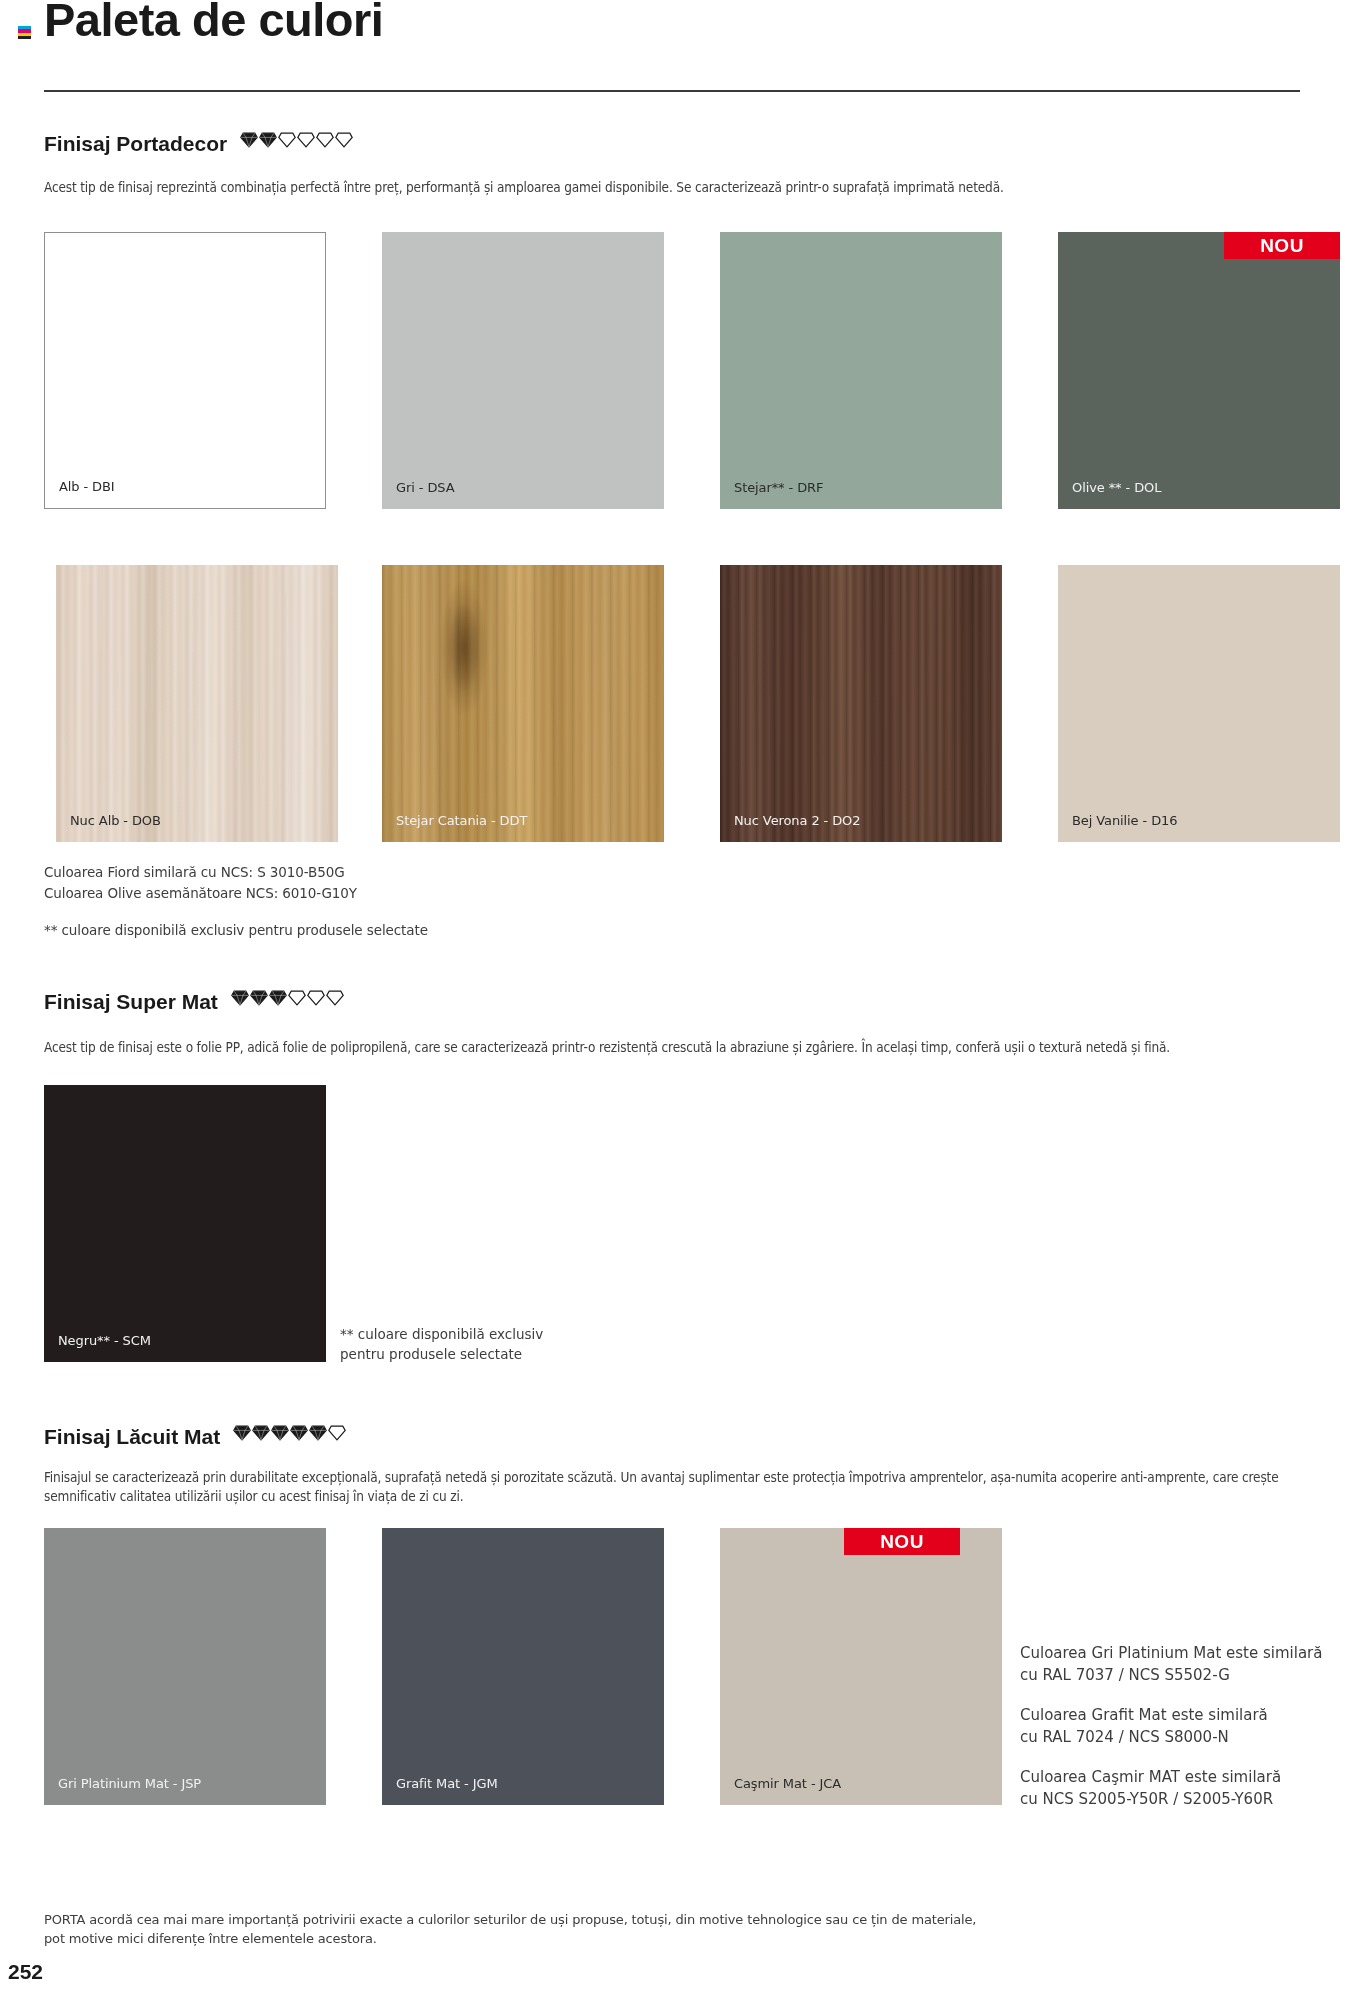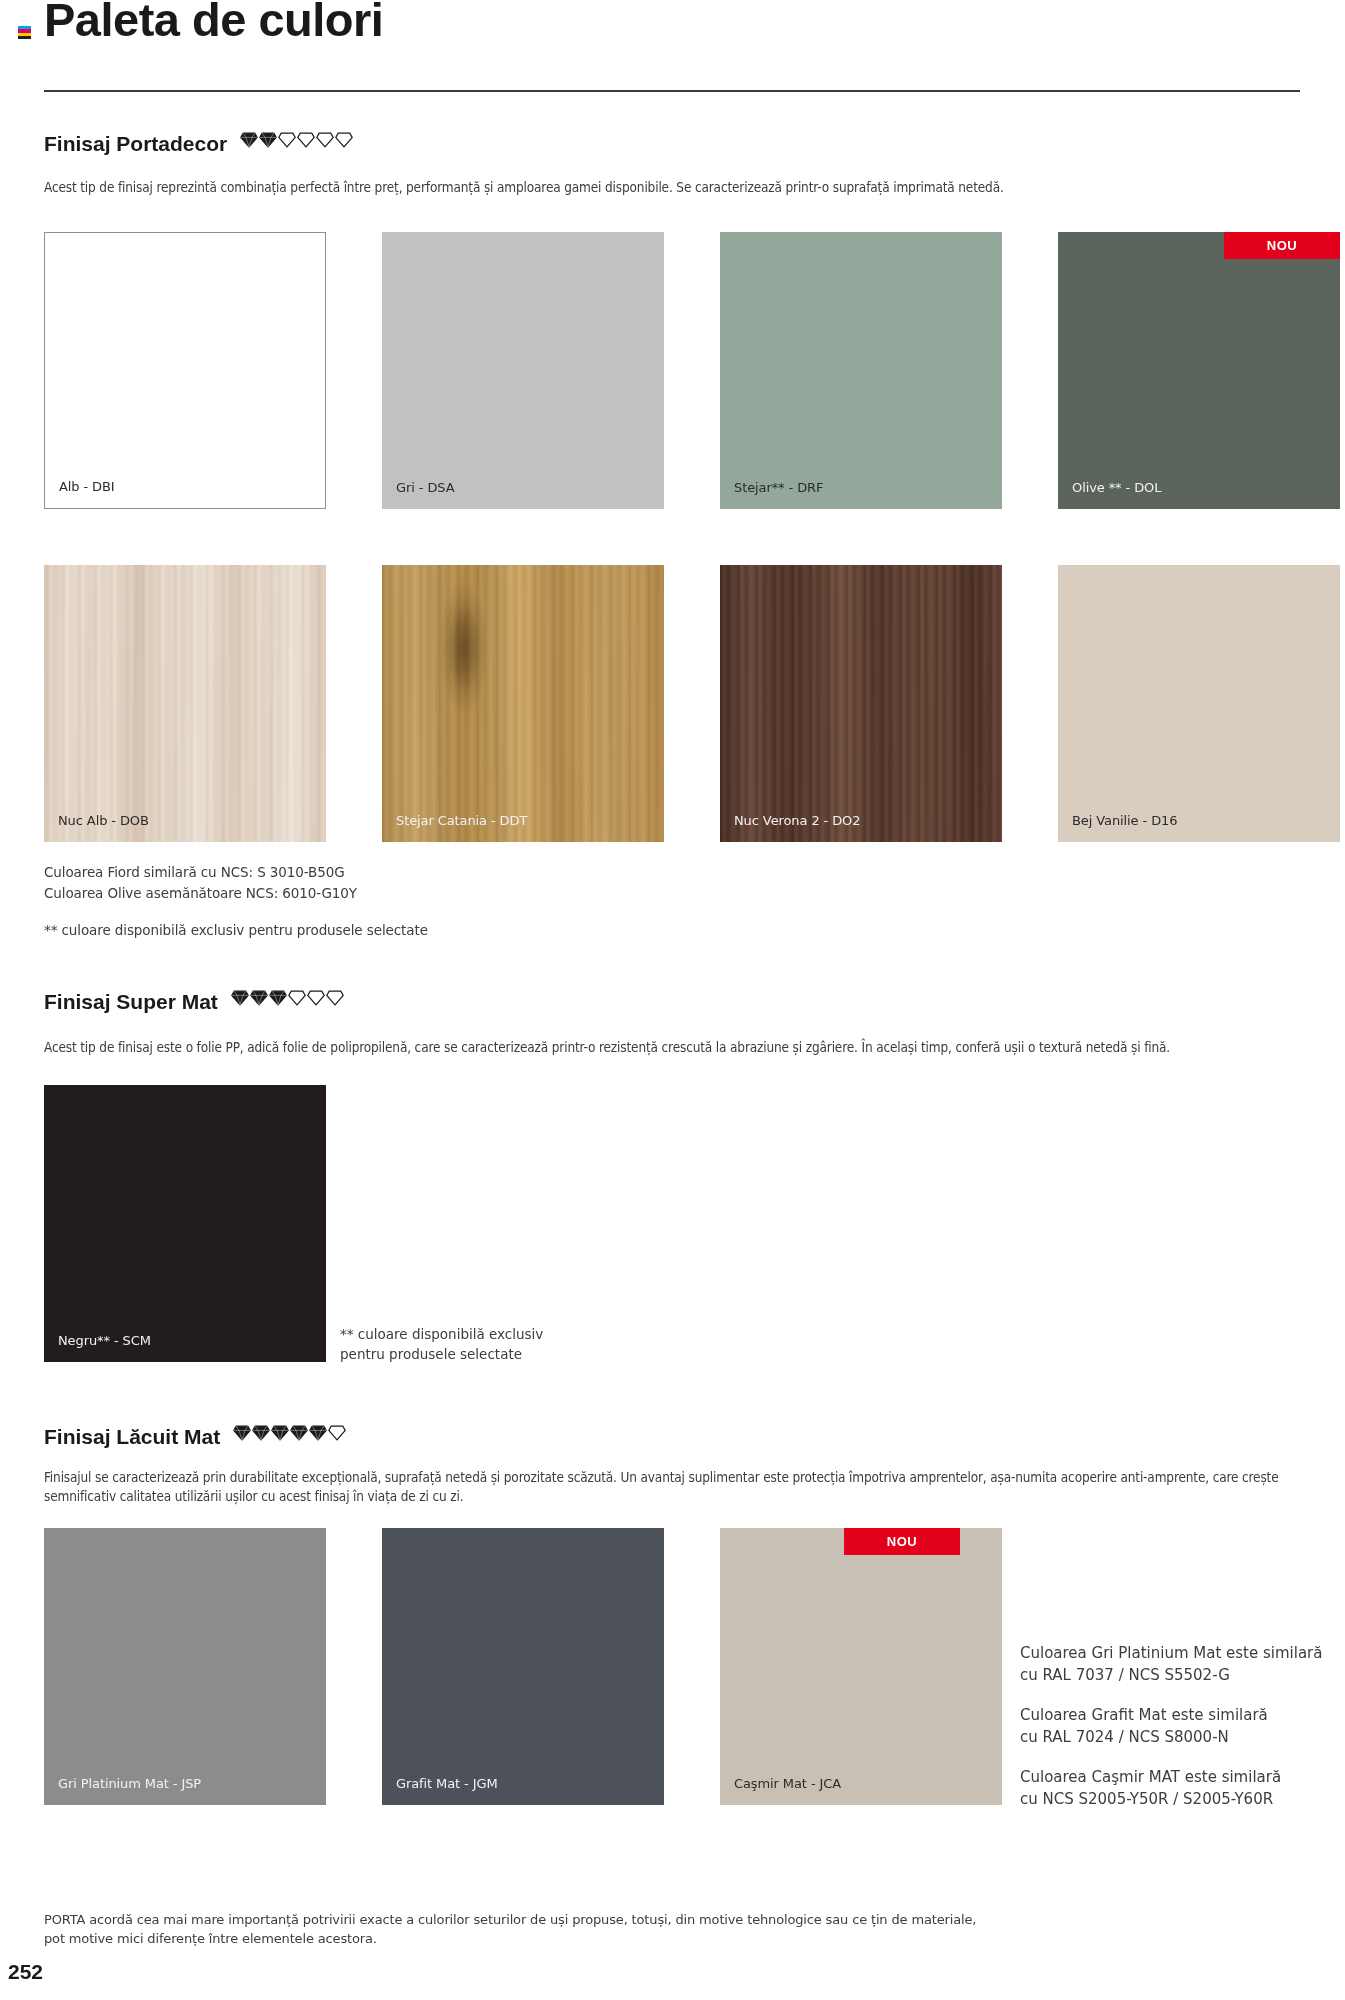--- a/index.html
+++ b/index.html
@@ -100,21 +100,21 @@
     z-index: 4;
   }
   .swatch-label.light { color: #f2f2f2; }
 
   .badge-nou {
     position: absolute;
     top: 0; right: 0;
     width: 116px; height: 27px;
     background: #e2001a;
     color: #ffffff;
-    font-size: 13px;
+    font-size: 19px;
     font-weight: 700;
     letter-spacing: 0.5px;
     display: flex;
     align-items: center;
     justify-content: center;
     z-index: 5;
   }
 
   
   .tex { position: absolute; inset: 0; }
@@ -267,21 +267,21 @@
 <div class="swatch" style="left:720px; top:232px;">
   <div class="fill" style="background: rgb(147, 168, 155);"></div>
   <span class="swatch-label">Stejar** - DRF</span>
 </div>
 <div class="swatch" style="left:1058px; top:232px;">
   <div class="fill" style="background: rgb(91, 99, 93);"></div>
   <div class="badge-nou">NOU</div>
   <span class="swatch-label light">Olive ** - DOL</span>
 </div>
 
-<div class="swatch" style="left:44px; top:565px;">
+<div class="swatch" style="left:56px; top:565px;">
   <div class="fill tex tex-nucalb"></div>
   <span class="swatch-label">Nuc Alb - DOB</span>
 </div>
 <div class="swatch" style="left:382px; top:565px;">
   <div class="fill tex tex-stejar"></div>
   <span class="swatch-label light">Stejar Catania - DDT</span>
 </div>
 <div class="swatch" style="left:720px; top:565px;">
   <div class="fill tex tex-nucverona"></div>
   <span class="swatch-label light">Nuc Verona 2 - DO2</span>

